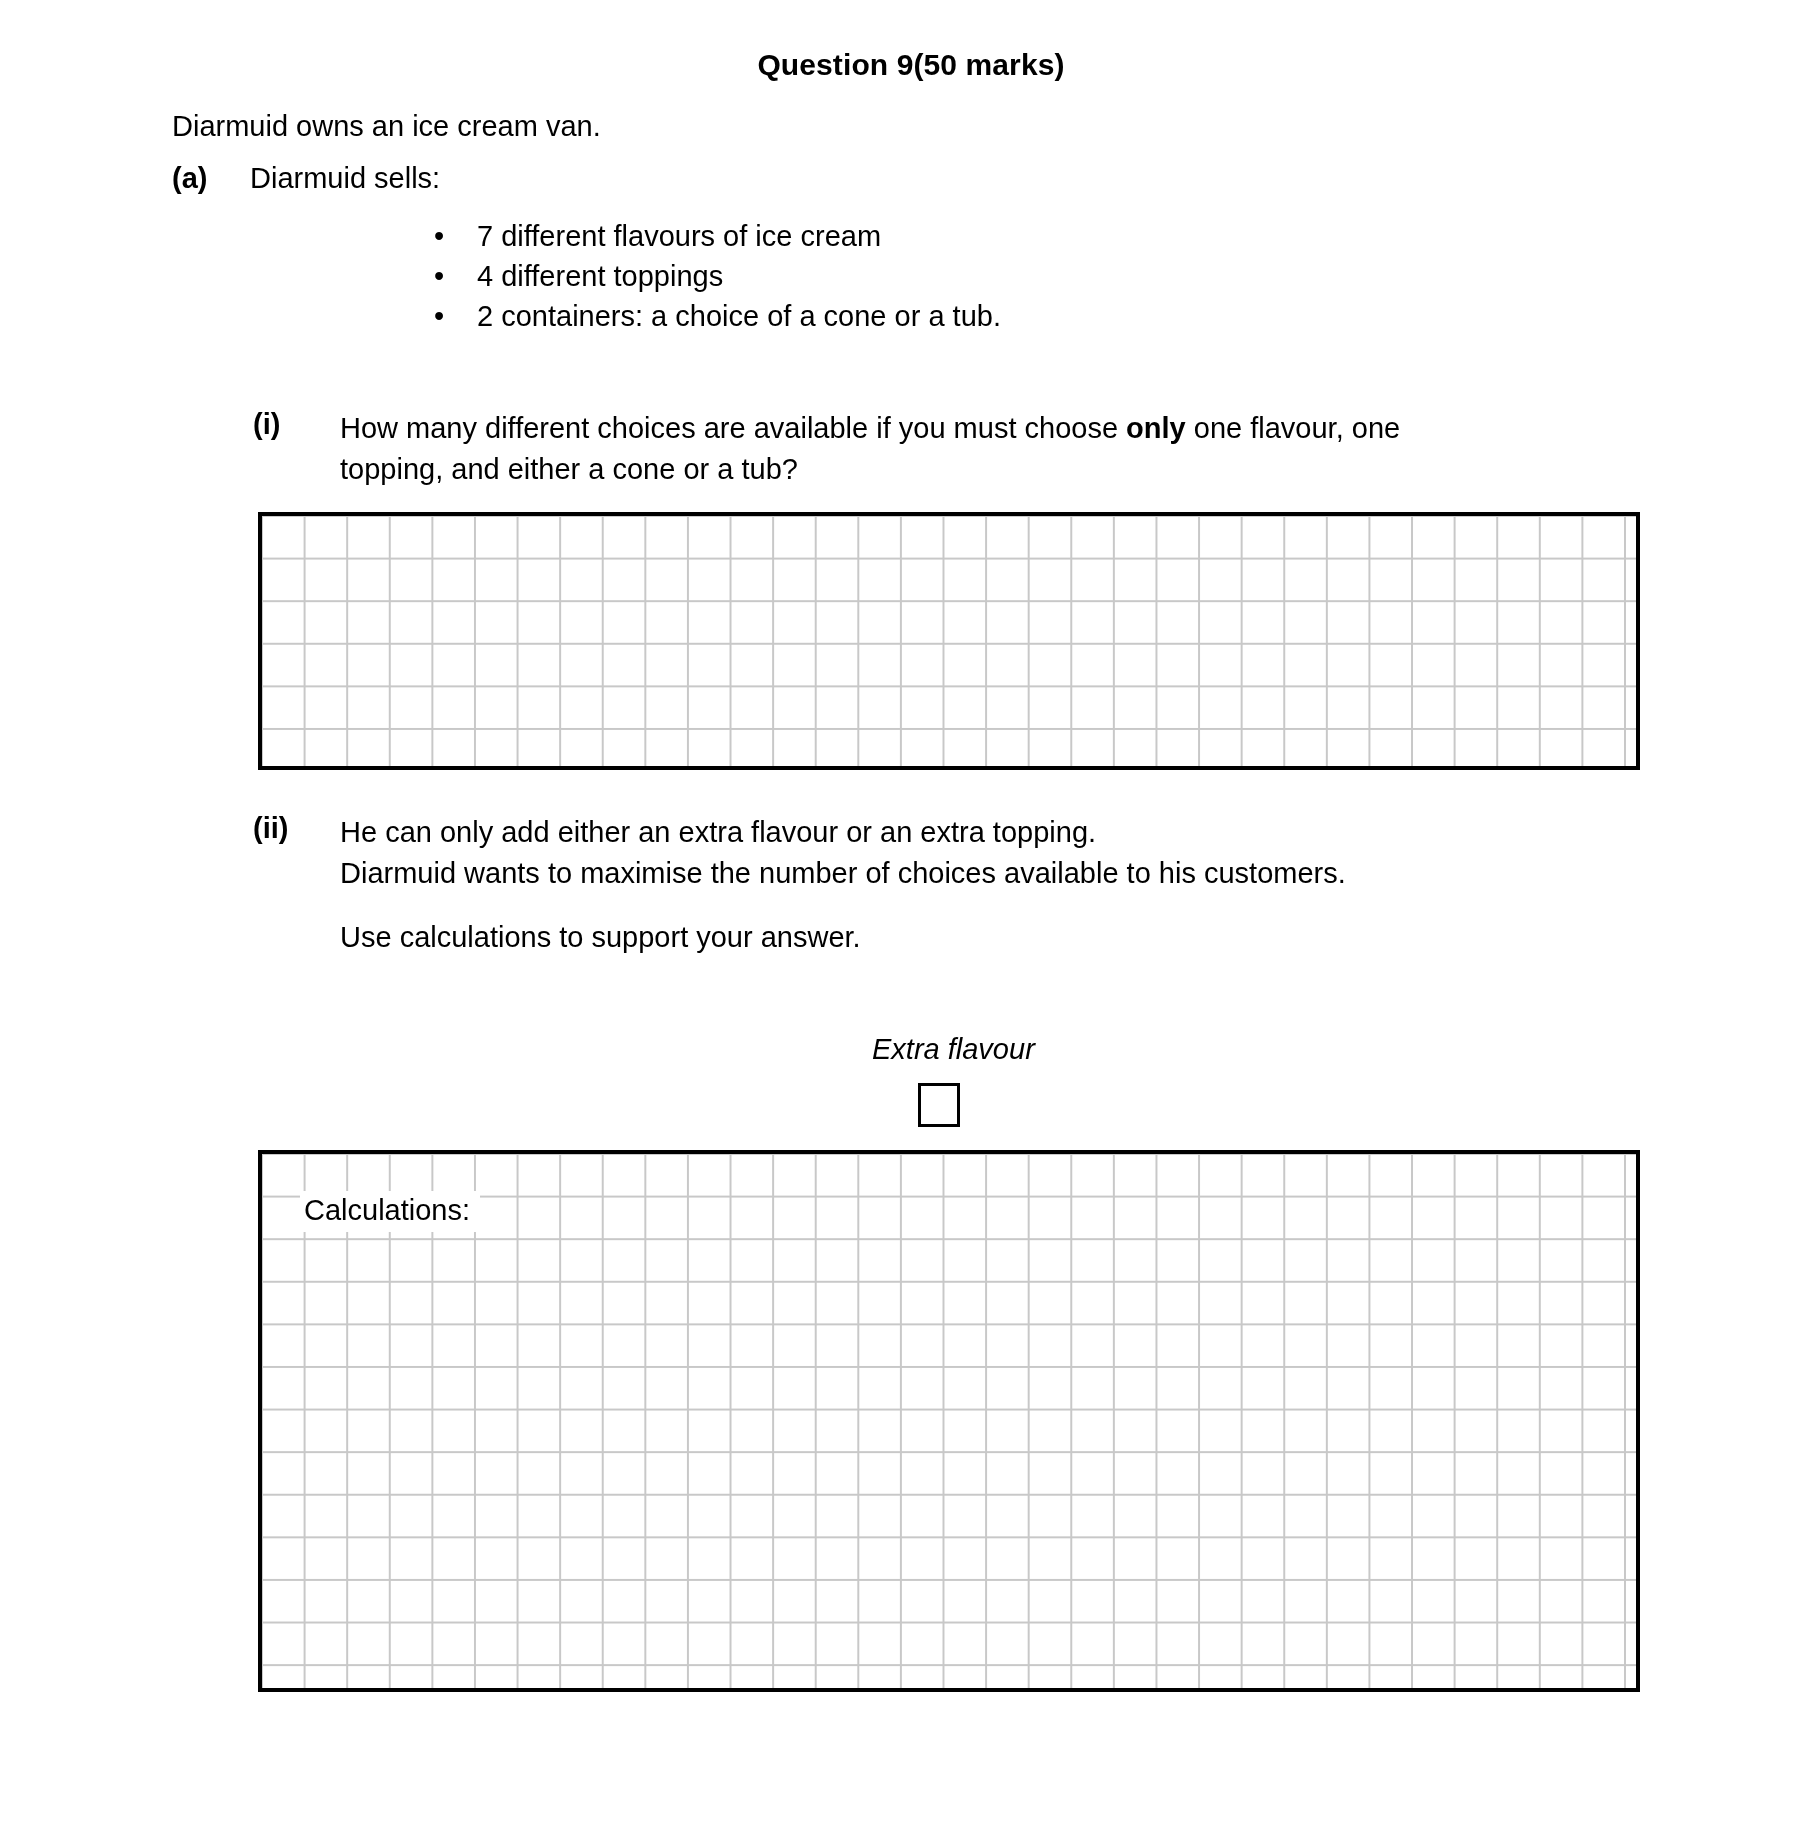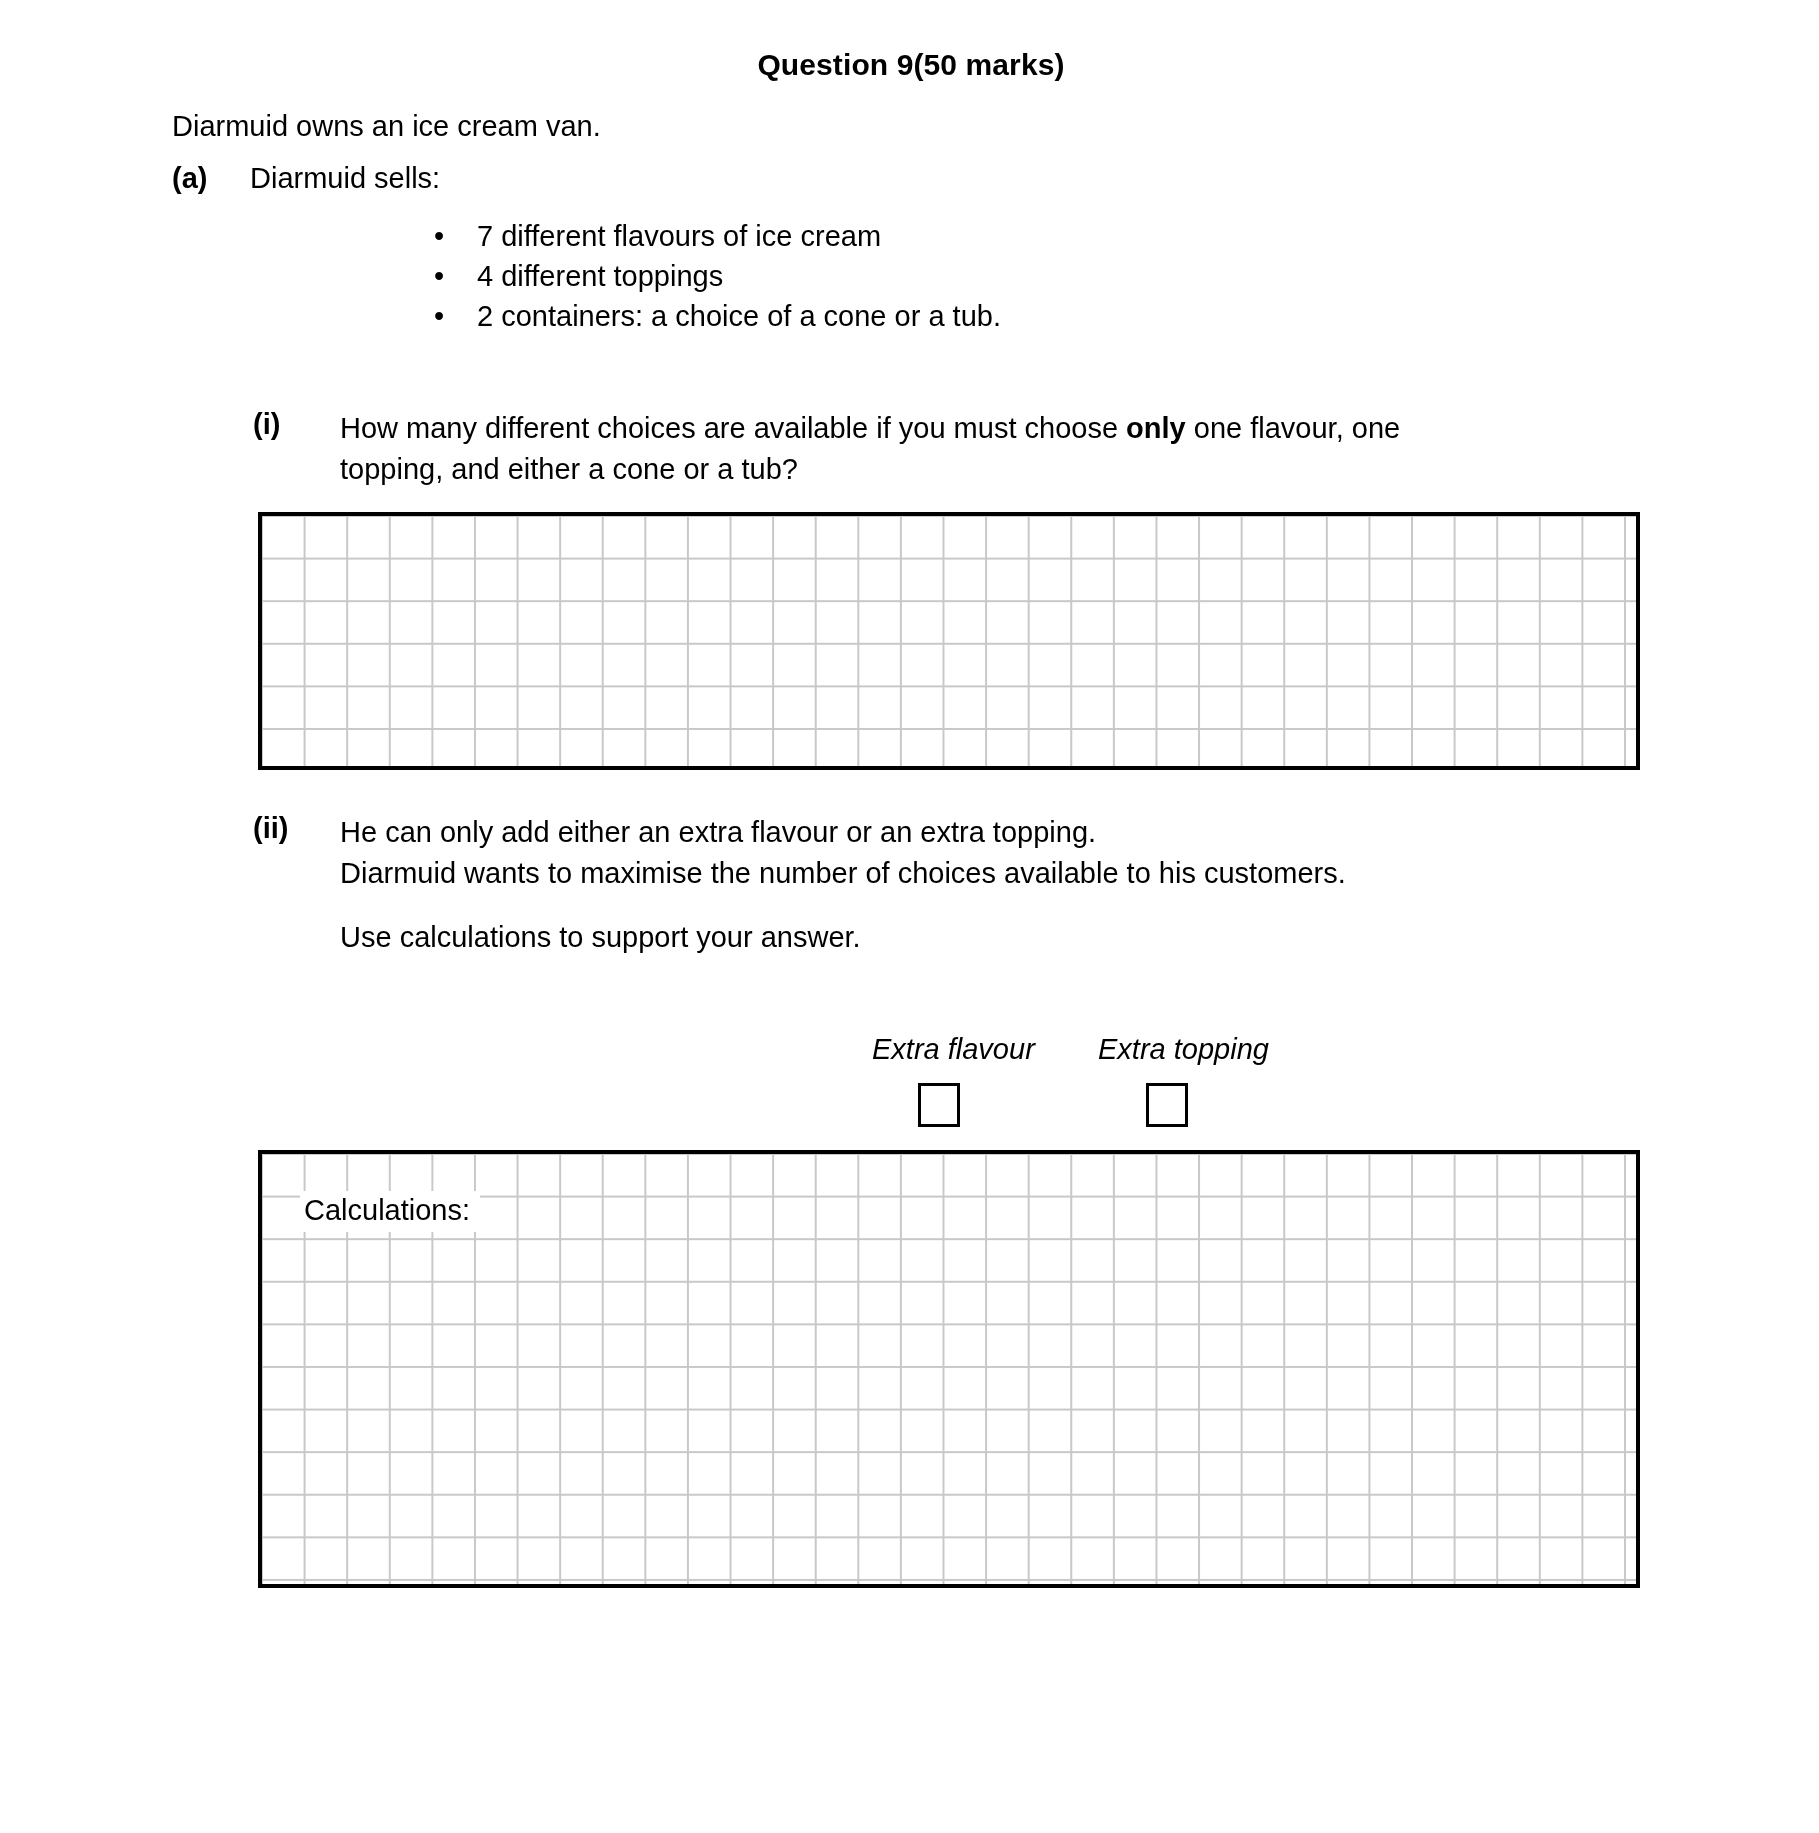--- a/index.html
+++ b/index.html
@@ -166,21 +166,21 @@
     height: 258px;
     background-image:
       linear-gradient(to right, #c8c8c8 1.6px, transparent 1.6px),
       linear-gradient(to bottom, #c8c8c8 1.6px, transparent 1.6px);
     background-size: 42.6px 42.6px;
   }
   #answer-box-2 {
     left: 258px;
     top: 1150px;
     width: 1382px;
-    height: 438px;
+    height: 542px;
     background-image:
       linear-gradient(to right, #c8c8c8 1.6px, transparent 1.6px),
       linear-gradient(to bottom, #c8c8c8 1.6px, transparent 1.6px);
     background-size: 42.6px 42.6px;
   }
 
   .calc-label {
     position: absolute;
     left: 38px;
     top: 37px;
@@ -246,22 +246,18 @@
   <div class="sub-extra" id="should-block">
     <span class="ln">Use calculations to support your answer.</span>
   </div>
 
 
   <div class="tick-col" id="tick-flavour">
     <div class="tick-label">Extra flavour</div>
     <div class="tick-box"></div>
   </div>
 
-  <div class="tick-col" id="tick-topping">
-    <div class="tick-label">Extra topping</div>
-    <div class="tick-box"></div>
-  </div>
 
   <div class="gridbox" id="answer-box-2">
     <div class="calc-label">Calculations:</div>
   </div>
 
 </div>
 
 </body></html>

